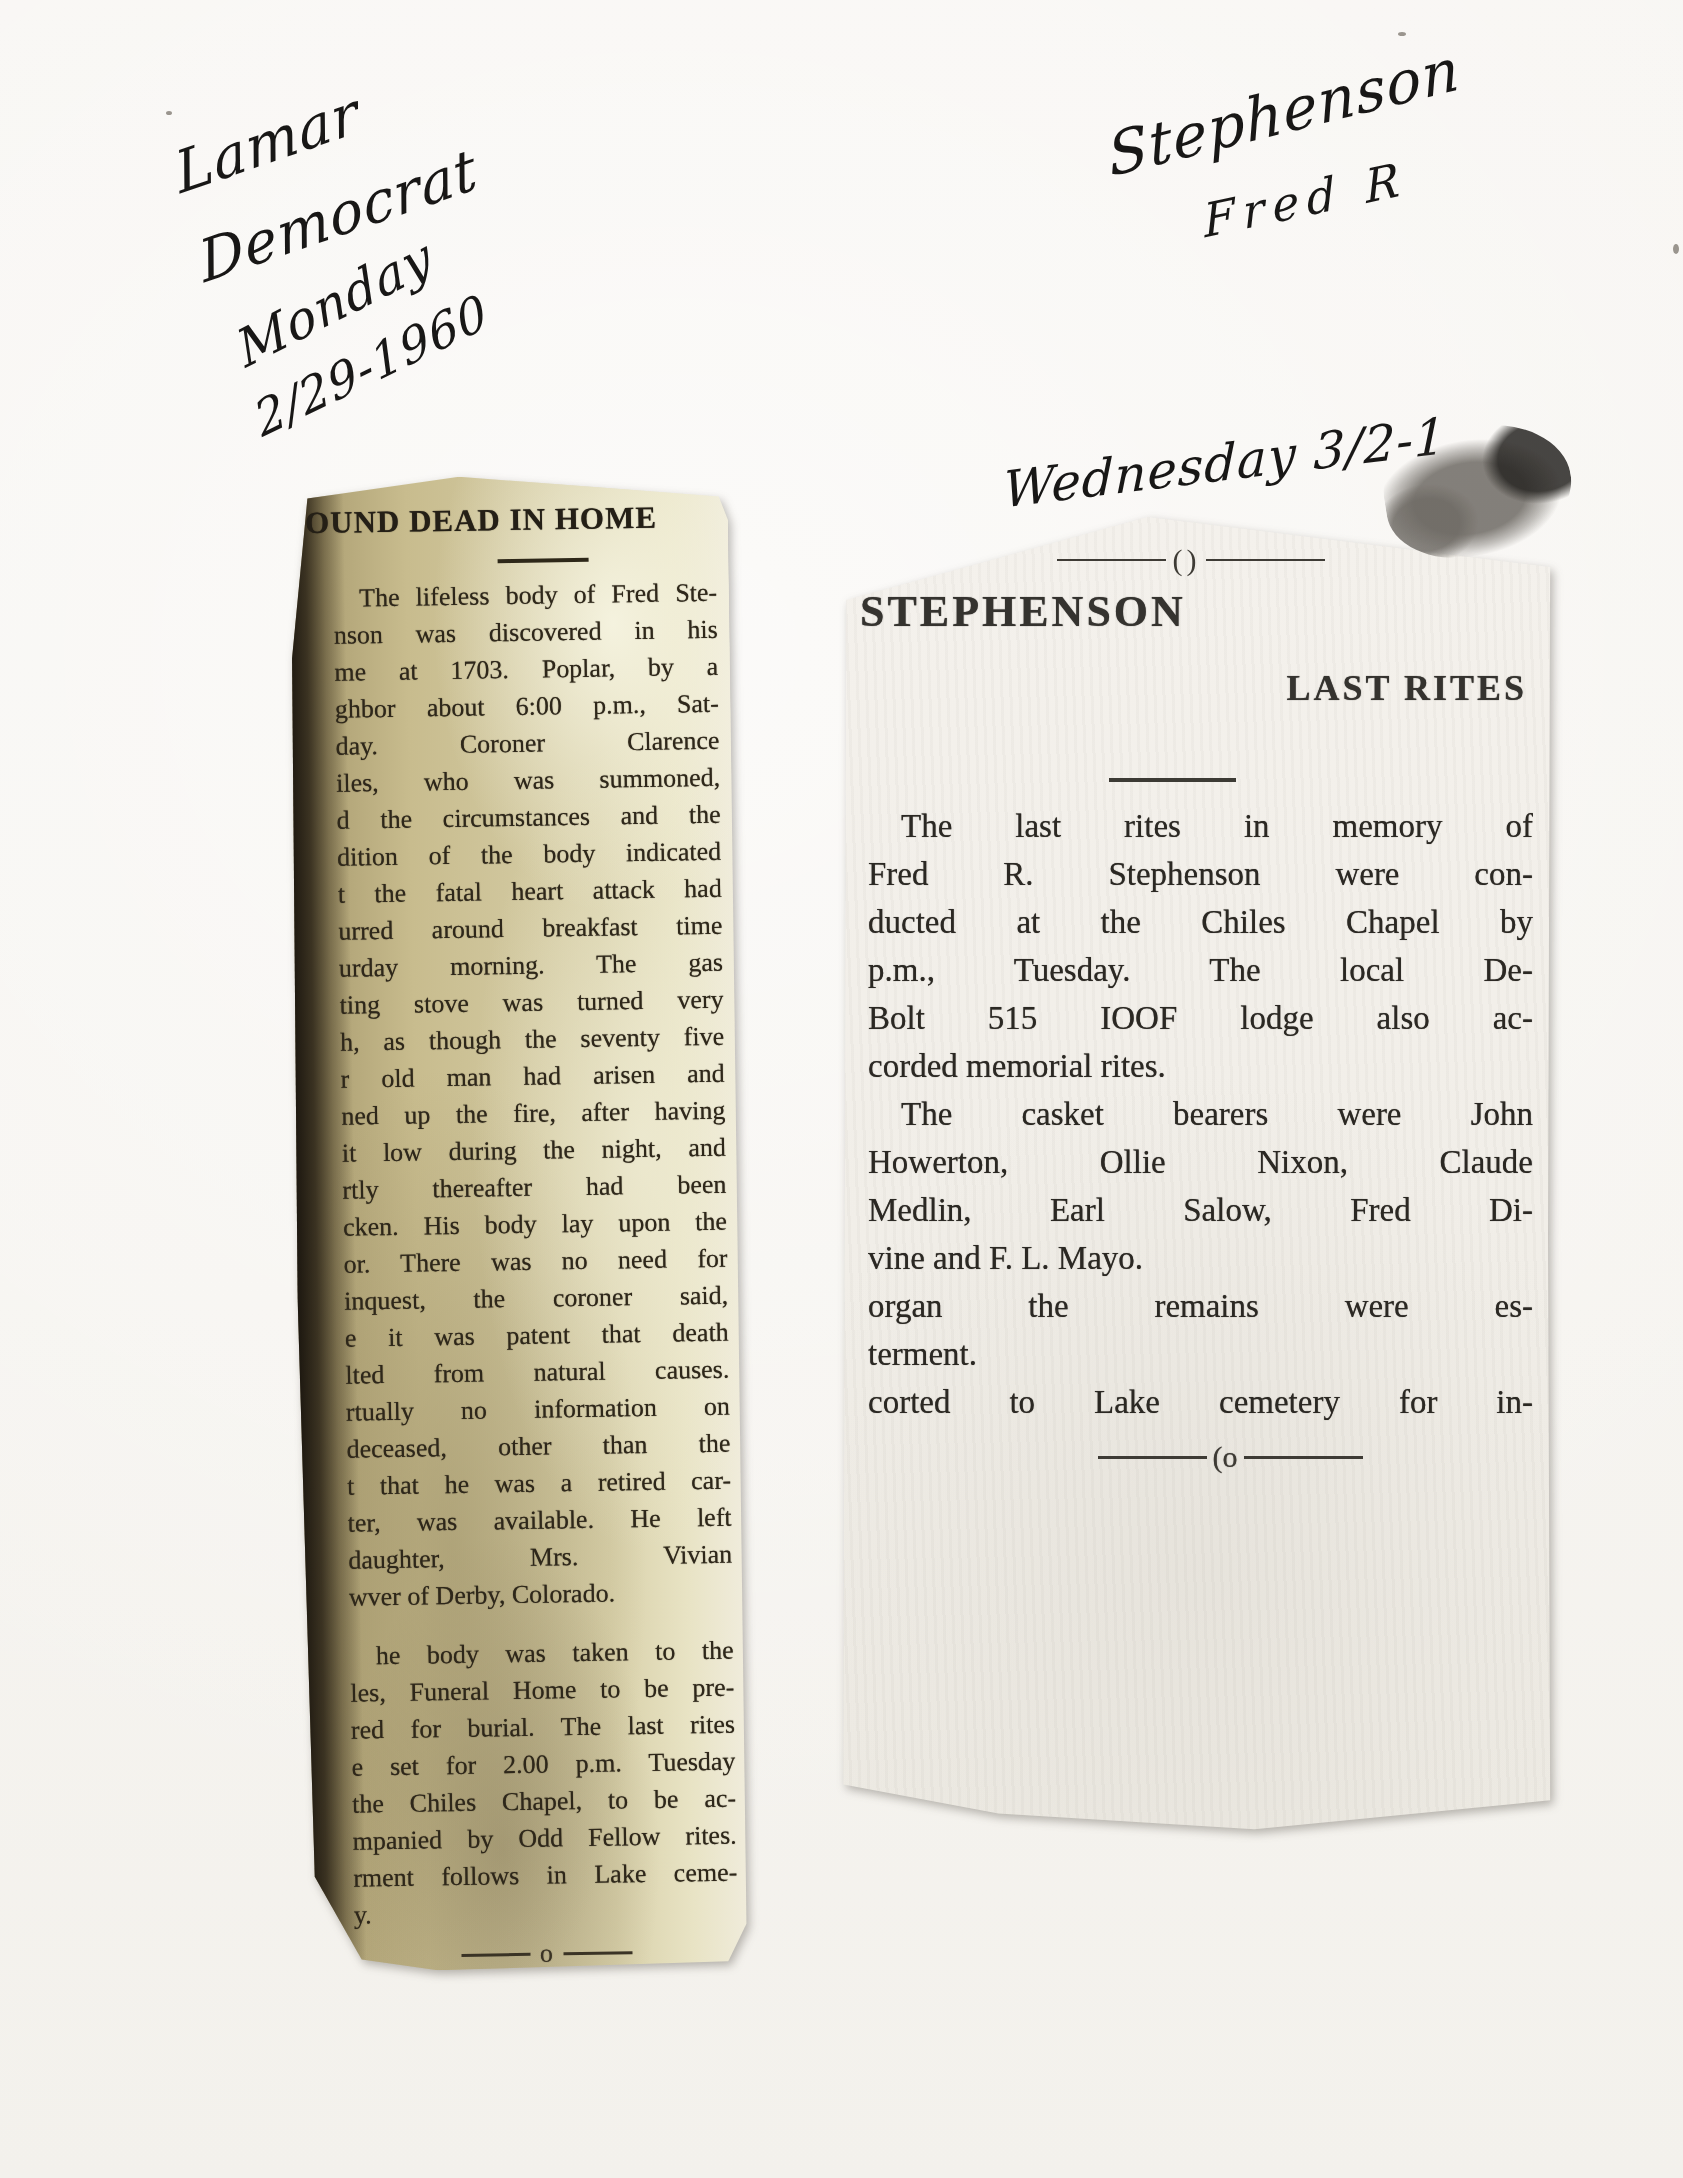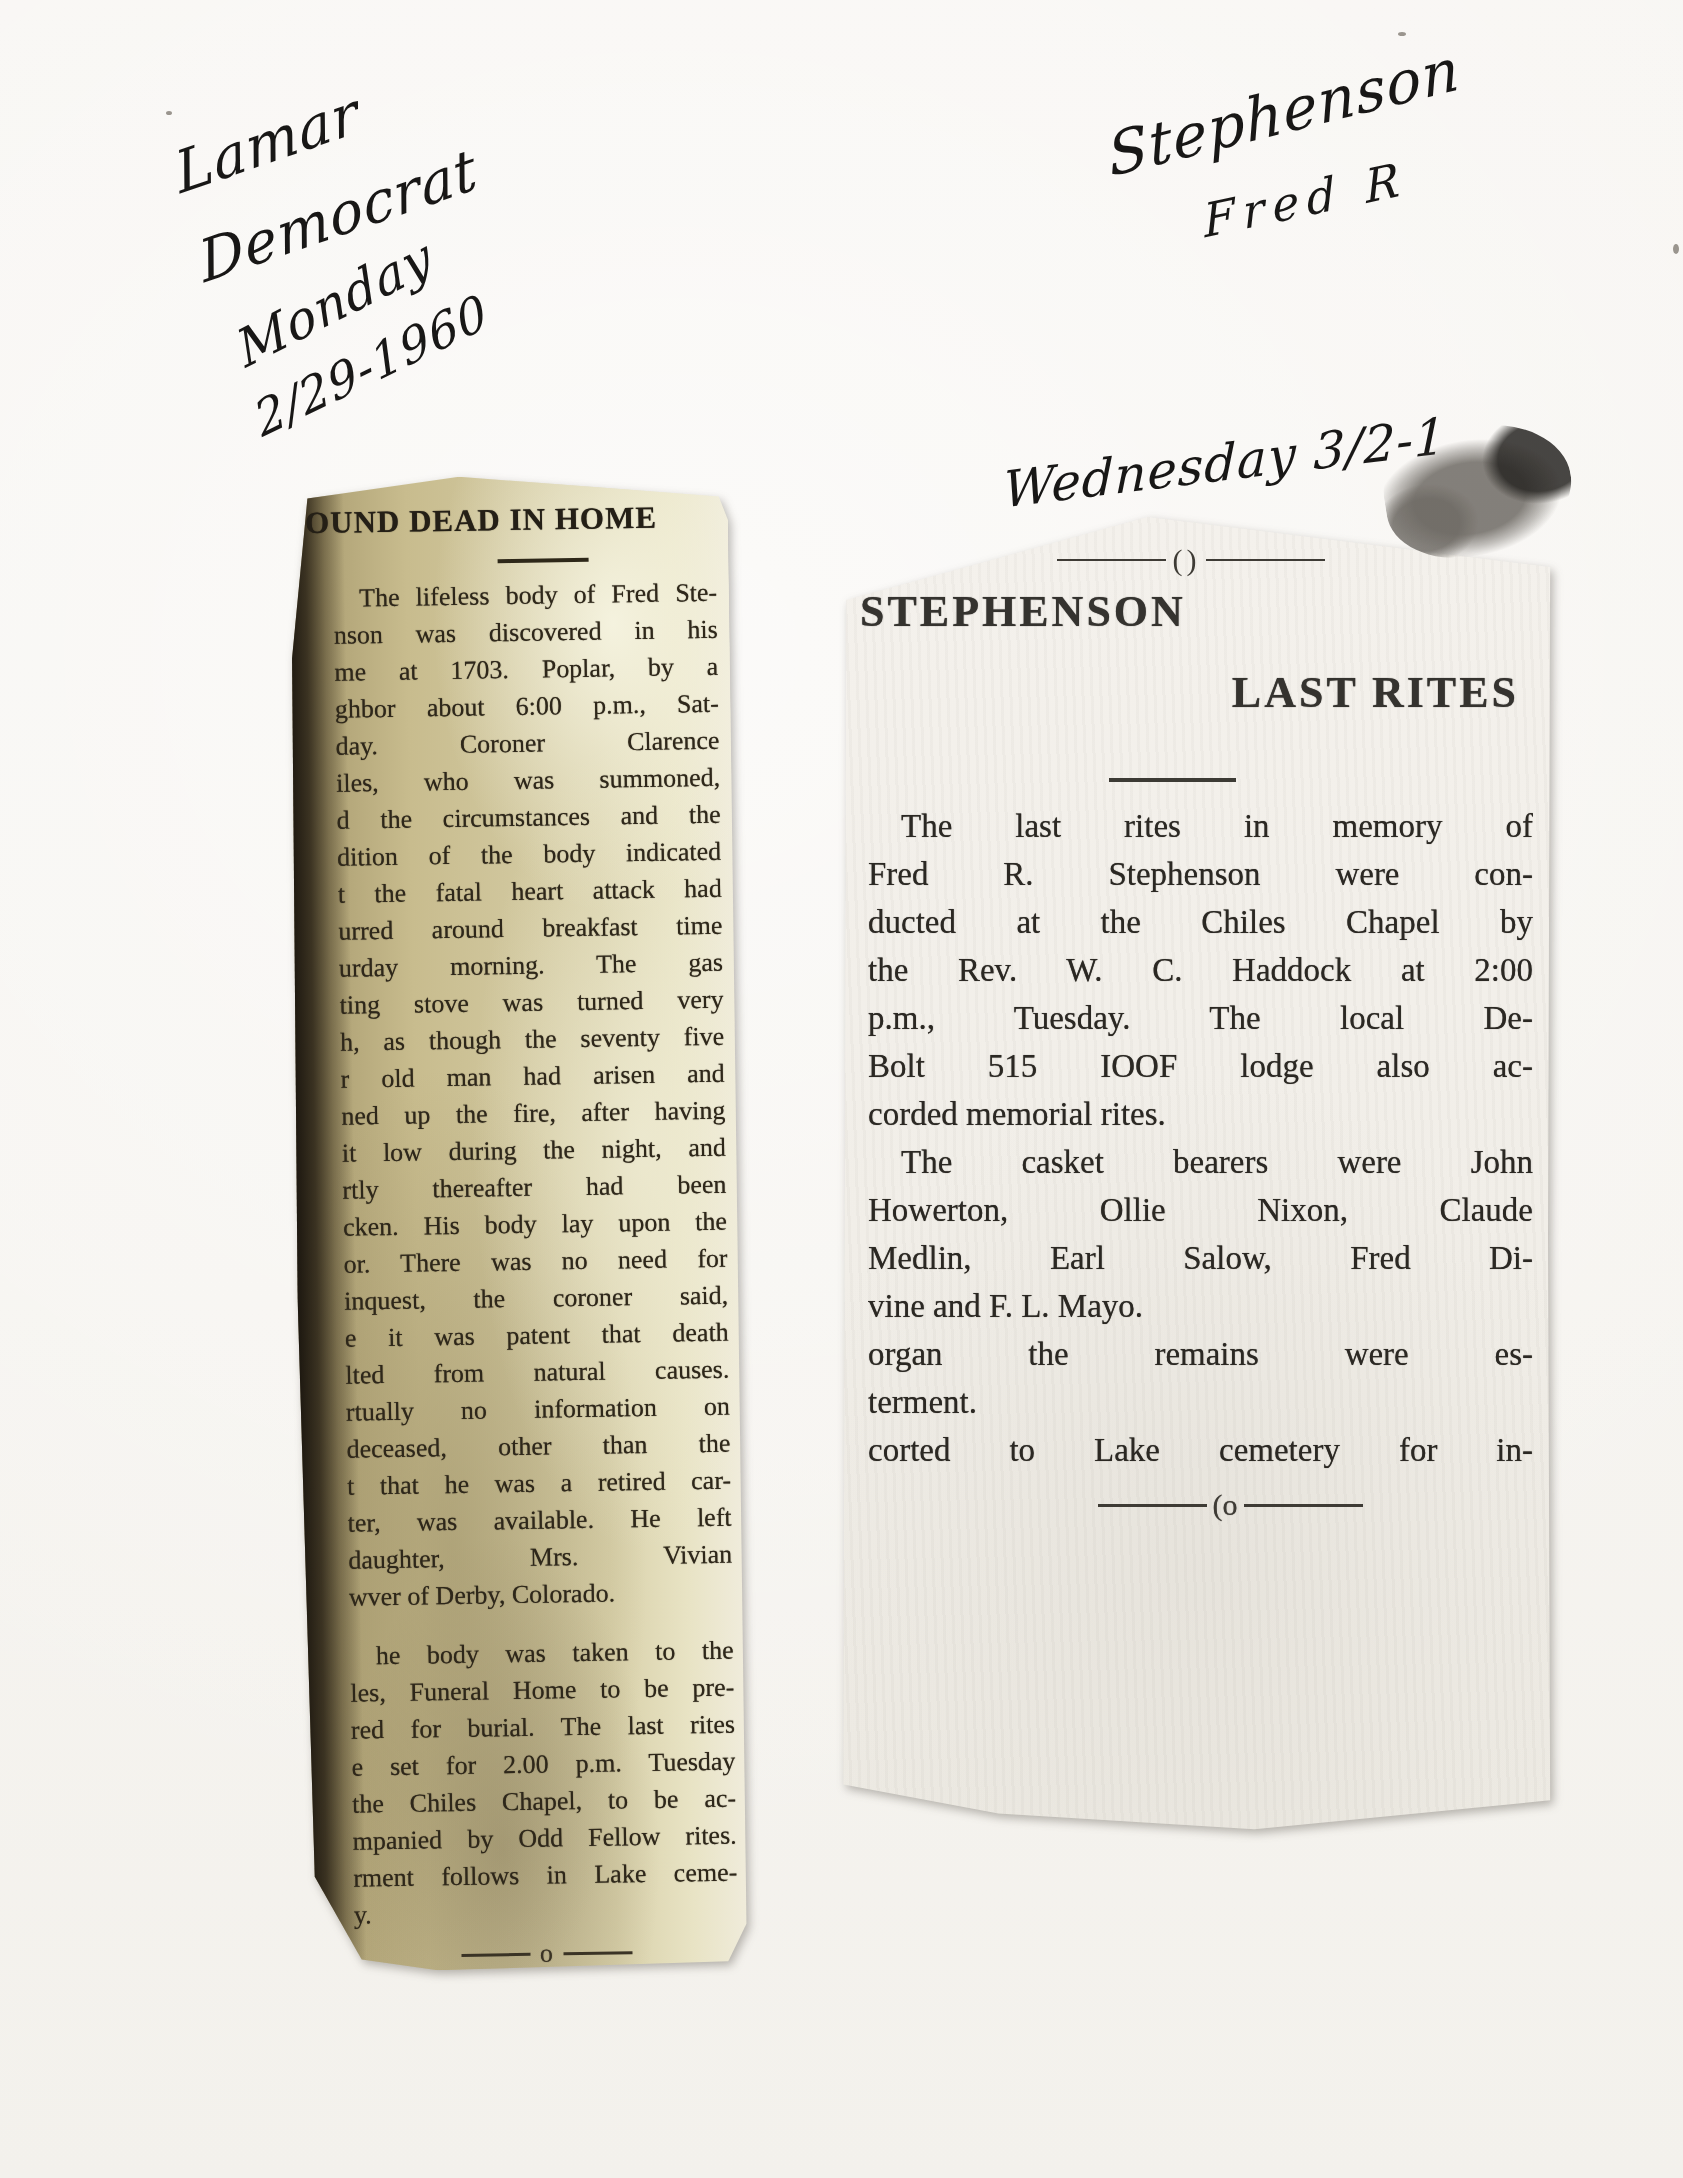--- a/index.html
+++ b/index.html
@@ -88,21 +88,21 @@
   }
   #rightclip .topmark{position:absolute;left:0;right:10%;top:16px;color:#55524c;}
   #rightclip .topmark .bar{background:#6a665f;height:2px;}
   #rightclip .topmark .bar.l{width:149px;} #rightclip .topmark .bar.r{width:119px;}
   #rightclip .topmark .sym{padding:0 8px;font-size:30px;letter-spacing:4px;}
   #rightclip .headline1{
     position:absolute;left:18px;top:73px;font-weight:bold;font-size:44px;
     letter-spacing:3px;color:#35332f;text-shadow:0 0 1px rgba(53,51,47,.85);
   }
   #rightclip .headline2{
-    position:absolute;right:34px;top:154px;font-weight:bold;font-size:44px;
+    position:absolute;right:26px;top:154px;font-weight:bold;font-size:36px;
     letter-spacing:3px;color:#35332f;text-shadow:0 0 1px rgba(53,51,47,.85);
   }
   #rightclip .hrule{position:absolute;left:267px;top:265px;width:127px;height:4px;background:#3c3a34;}
   #rightclip .body{
     position:absolute;left:26px;top:289px;right:20px;
     font-size:33px;color:#2b2823;text-shadow:0 0 0.8px rgba(43,40,35,.8);
   }
   #rightclip .line{height:48px;line-height:48px;}
   #rightclip .endmark{margin-top:14px;color:#3e3b35;justify-content:center;margin-left:59px;}
   #rightclip .endmark .bar{background:#3e3b35;}
@@ -191,21 +191,20 @@
         <span class="bar r"></span>
       </div>
       <div class="headline1">STEPHENSON</div>
       <div class="headline2">LAST RITES</div>
       <div class="hrule"></div>
       <div class="body">
         <div class="para">
             <div class="line first">The last rites in memory of</div>
             <div class="line">Fred R. Stephenson were con-</div>
             <div class="line">ducted at the Chiles Chapel by</div>
-            <div class="line">the Rev. W. C. Haddock at 2:00</div>
             <div class="line">p.m., Tuesday. The local De-</div>
             <div class="line">Bolt 515 IOOF lodge also ac-</div>
             <div class="line last">corded memorial rites.</div>
           </div>
           <div class="para">
             <div class="line first">The casket bearers were John</div>
             <div class="line">Howerton, Ollie Nixon, Claude</div>
             <div class="line">Medlin, Earl Salow, Fred Di-</div>
             <div class="line last">vine and F. L. Mayo.</div>
           </div>

